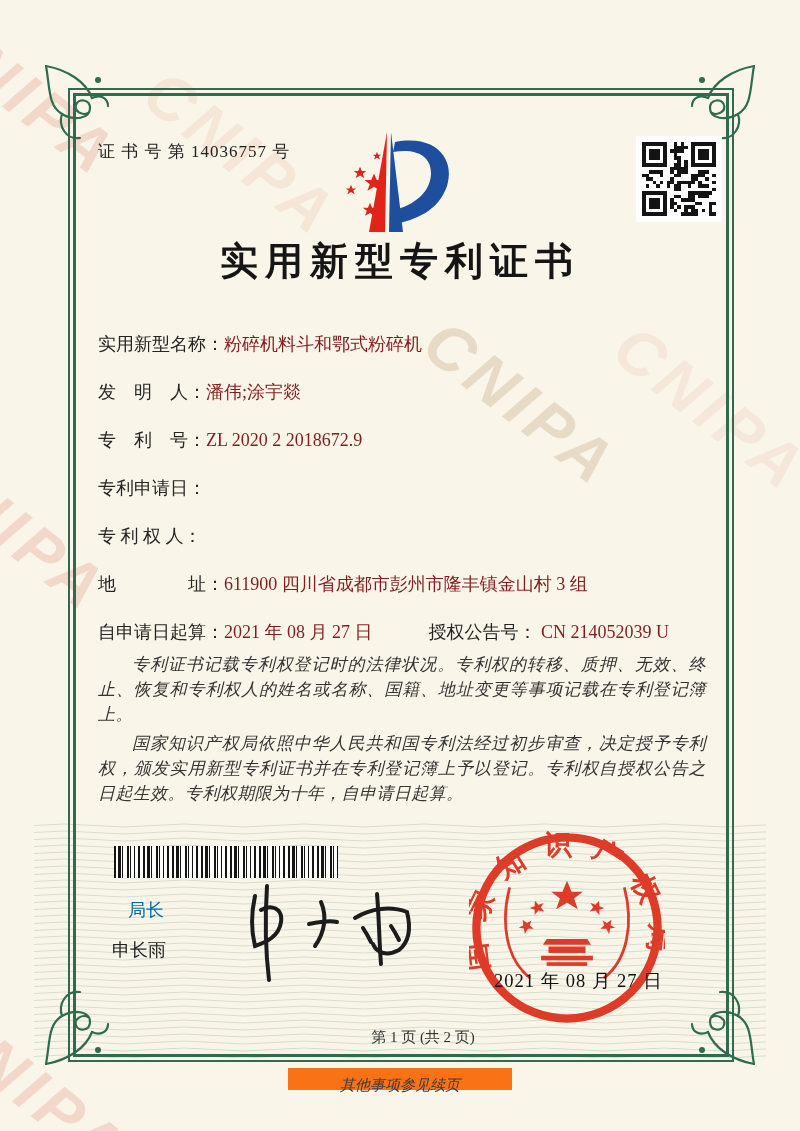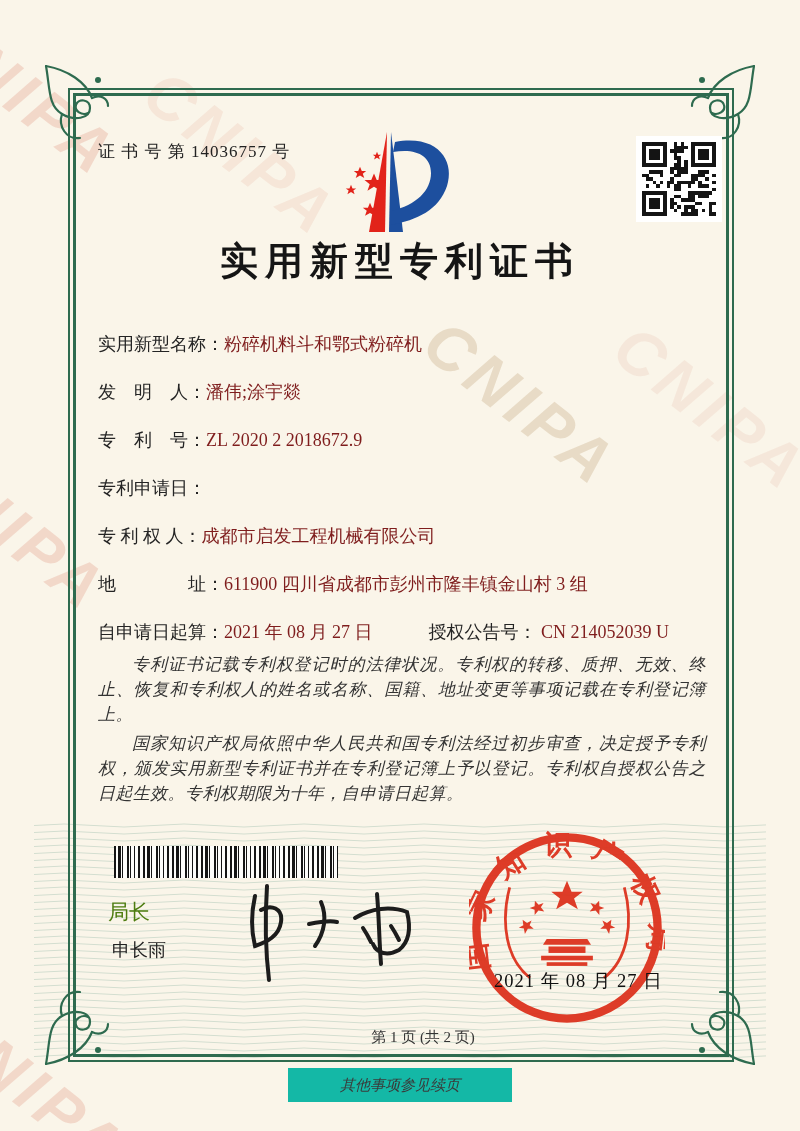--- a/index.html
+++ b/index.html
@@ -43,29 +43,29 @@
   .paras p{ margin:0 0 4px 0; text-indent:2em; text-align:justify; letter-spacing:0.4px; }
   .barcode{
     position:absolute; left:114px; top:846px; width:224px; height:32px;
     background:
       repeating-linear-gradient(90deg,
         #141414 0 2px, #fcfcfa 2px 4px, #141414 4px 7px, #fcfcfa 7px 8px,
         #141414 8px 9px,  #fcfcfa 9px 13px, #141414 13px 15px, #fcfcfa 15px 16px,
         #141414 16px 17px, #fcfcfa 17px 20px, #141414 20px 21px, #fcfcfa 21px 24px,
         #141414 24px 26px, #fcfcfa 26px 29px);
   }
-  .signer-title{ position:absolute; left:108px; top:898px; font-size:21px; font-family:"Liberation Sans","DejaVu Sans",sans-serif; color:#4d7c0f; }
+  .signer-title{ position:absolute; left:128px; top:898px; font-size:18px; font-family:"Liberation Sans","DejaVu Sans",sans-serif; color:#0369a1; }
   .signer-name{ position:absolute; left:112px; top:938px; font-size:18px; font-family:"Liberation Sans","DejaVu Sans",sans-serif; color:#222; }
   .signature{ position:absolute; left:225px; top:872px; width:210px; height:115px; }
   .seal{ position:absolute; left:469px; top:830px; width:196px; height:196px; opacity:.93; }
   .seal-date{ position:absolute; left:494px; top:968px; font-size:18.5px; letter-spacing:1px; color:#101010; }
   .footer-page{ position:absolute; left:0; top:1028px; width:100%; text-align:center; font-size:15px; color:#333;padding-left:23px; }
   .note-strip{
-    position:absolute; left:288px; top:1068px; width:224px; height:34px;
-    background:#14b8a6; text-align:center; line-height:34px;
+    position:absolute; left:288px; top:1068px; width:224px; height:22px;
+    background:#f97316; text-align:center; line-height:34px;
     font-size:15px; font-style:italic; color:#3a3a3a;
   }
 </style>
 </head>
 <body>
 
 <div class="page">
 
   <div class="wm" style="left:-45px; top:-5px;  color:rgba(225,150,130,.30);">CNIPA</div>
   <div class="wm" style="left:175px; top:55px;  color:rgba(230,170,150,.20);">CNIPA</div>
@@ -286,21 +286,20 @@
     </div>
     <div class="frow">
       <span class="flabel">专　利　号：</span>
       <span class="fvalue">ZL 2020 2 2018672.9</span>
     </div>
     <div class="frow">
       <span class="flabel">专利申请日：</span>
     </div>
     <div class="frow">
       <span class="flabel">专 利 权 人：</span>
-      <span class="fvalue">成都市启发工程机械有限公司</span>
     </div>
     <div class="frow">
       <span class="flabel">地　　　　址：</span>
       <span class="fvalue">611900 四川省成都市彭州市隆丰镇金山村 3 组</span>
     </div>
     <div class="frow">
       <span class="flabel">自申请日起算：</span>
       <span class="fvalue">2021 年 08 月 27 日</span>
       <span class="grant-pair">
         <span class="flabel">授权公告号：</span>

